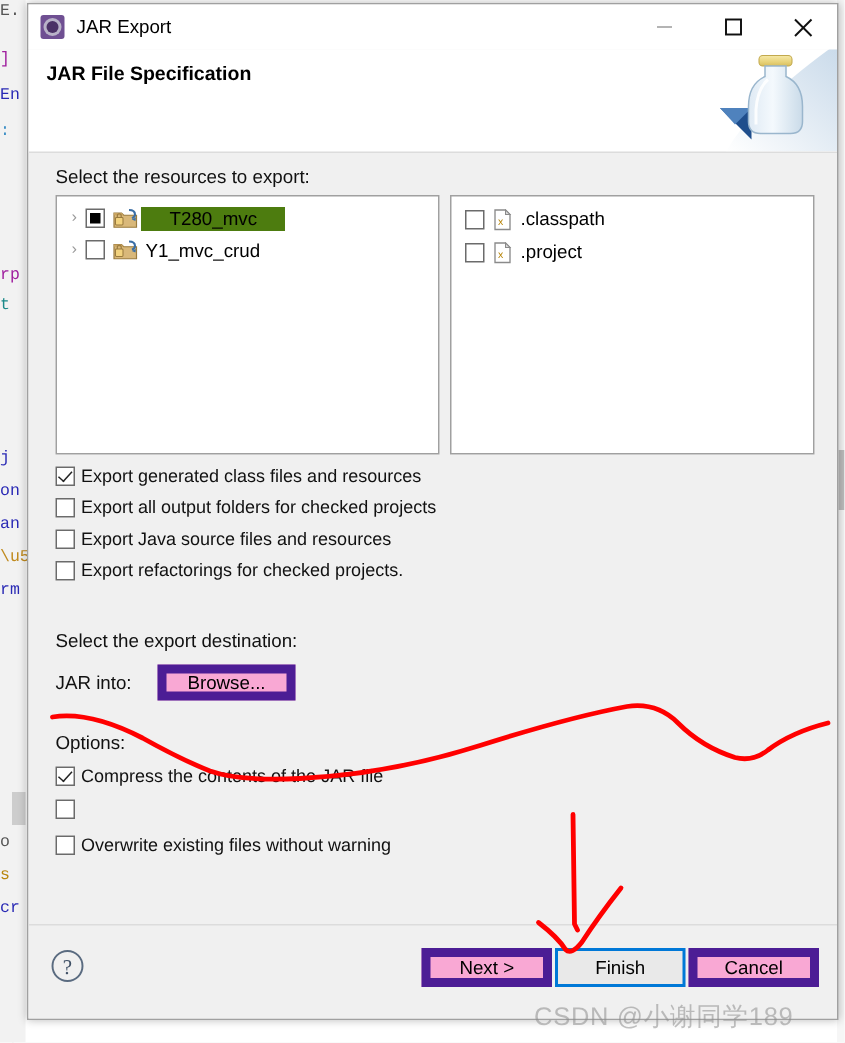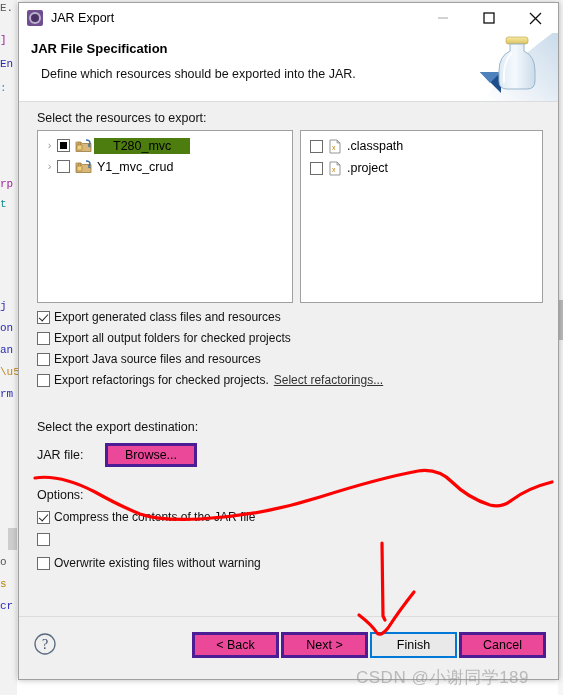--- a/index.html
+++ b/index.html
@@ -295,22 +295,22 @@
     overflow: hidden;
   }
   .combo-arrow {
     margin-left: auto;
     width: 22px;
     display: flex;
     align-items: center;
     justify-content: center;
   }
   .btn {
-    background: #ec4899;
-    border: 3px solid #4c1d95;
+    background: #f9a8d4;
+    border: 6px solid #4c1d95;
     box-sizing: border-box;
     font-size: 12.5px;
     color: #000;
     display: flex;
     align-items: center;
     justify-content: center;
     font-family: "Liberation Sans", sans-serif;
   }
   .browse-btn {
     width: 92px; height: 24px;
@@ -419,21 +419,20 @@
         <svg width="13" height="13" viewBox="0 0 13 13">
             <line x1="1" y1="1" x2="12" y2="12" stroke="#101010" stroke-width="1.3"></line>
             <line x1="12" y1="1" x2="1" y2="12" stroke="#101010" stroke-width="1.3"></line>
           </svg>
       </div>
     </div>
   </div>
 
   <div class="header">
     <div class="header-title">JAR File Specification</div>
-    <div class="header-desc">Define which resources should be exported into the JAR.</div>
     <svg class="header-art" viewBox="0 0 92 72">
       <defs>
         <linearGradient id="bgfade" x1="0" y1="1" x2="1" y2="0">
           <stop offset="0%" stop-color="#ffffff"></stop>
           <stop offset="100%" stop-color="#c9daea"></stop>
         </linearGradient>
         <linearGradient id="glass" x1="0" y1="0" x2="1" y2="0">
           <stop offset="0%" stop-color="#dfeaf4"></stop>
           <stop offset="45%" stop-color="#f4f9fd"></stop>
           <stop offset="100%" stop-color="#cadbe9"></stop>
@@ -526,27 +525,26 @@
       <span class="cbx"></span>
       <span>Export all output folders for checked projects</span>
     </div>
     <div class="optrow" style="top:250px;">
       <span class="cbx"></span>
       <span>Export Java source files and resources</span>
     </div>
     <div class="optrow" style="top:271px;">
       <span class="cbx"></span>
       <span>Export refactorings for checked projects.</span>
-      <span class="link">Select refactorings...</span>
     </div>
 
     <div class="label lbl-select-dest">Select the export destination:</div>
 
     <div class="dest-row">
-      <span class="dest-label">JAR file:</span>
+      <span class="dest-label">JAR into:</span>
       <div class="btn browse-btn">Browse...</div>
     </div>
 
     <div class="label lbl-options">Options:</div>
 
     <div class="optrow" style="top:408px;">
       <span class="cbx checked"></span>
       <span>Compress the contents of the JAR file</span>
     </div>
     <div class="optrow" style="top:431px;">
@@ -557,21 +555,20 @@
       <span>Overwrite existing files without warning</span>
     </div>
   </div>
 
   <div class="footer">
     <svg class="help-icon" viewBox="0 0 24 24">
       <circle cx="12" cy="12" r="10" fill="#f0f0f0" stroke="#5a6b80" stroke-width="1.3"></circle>
       <text x="12" y="17" text-anchor="middle" font-family="Liberation Serif, serif" font-size="14" fill="#3f5066">?</text>
     </svg>
     <div class="footer-buttons">
-      <div class="btn nav-btn">&lt; Back</div>
       <div class="btn nav-btn">Next &gt;</div>
       <div class="btn nav-btn primary">Finish</div>
       <div class="btn nav-btn">Cancel</div>
     </div>
   </div>
 </div>
 
 <svg id="annotation" viewBox="0 0 563 695">
   <path d="M35 478 Q60 474 95 492 Q120 506 140 514 Q160 521 200 519 Q260 516 320 497 Q380 478 418 471 Q438 468 452 482 Q468 498 490 505 Q502 508 512 500 Q528 488 552 482" fill="none" stroke="#ff0000" stroke-width="3.2" stroke-linecap="round" stroke-linejoin="round"></path>
   <path d="M382 543 L383 616 L385 620" fill="none" stroke="#ff0000" stroke-width="3.2" stroke-linecap="round"></path>

